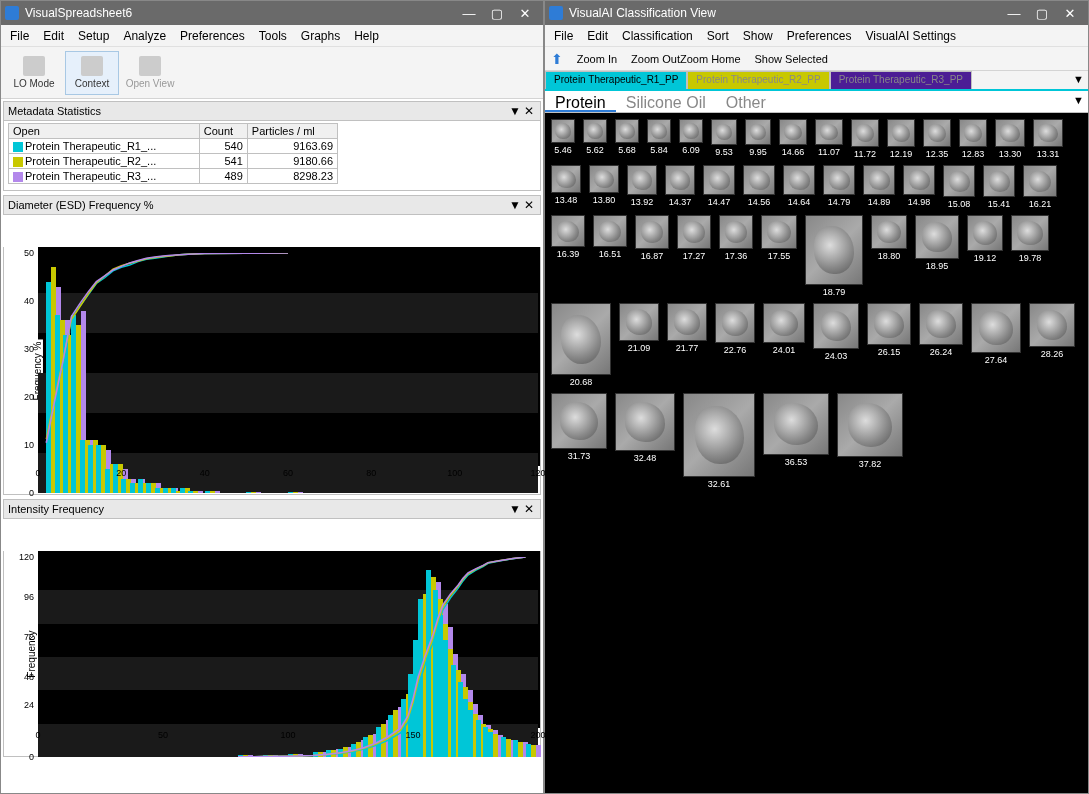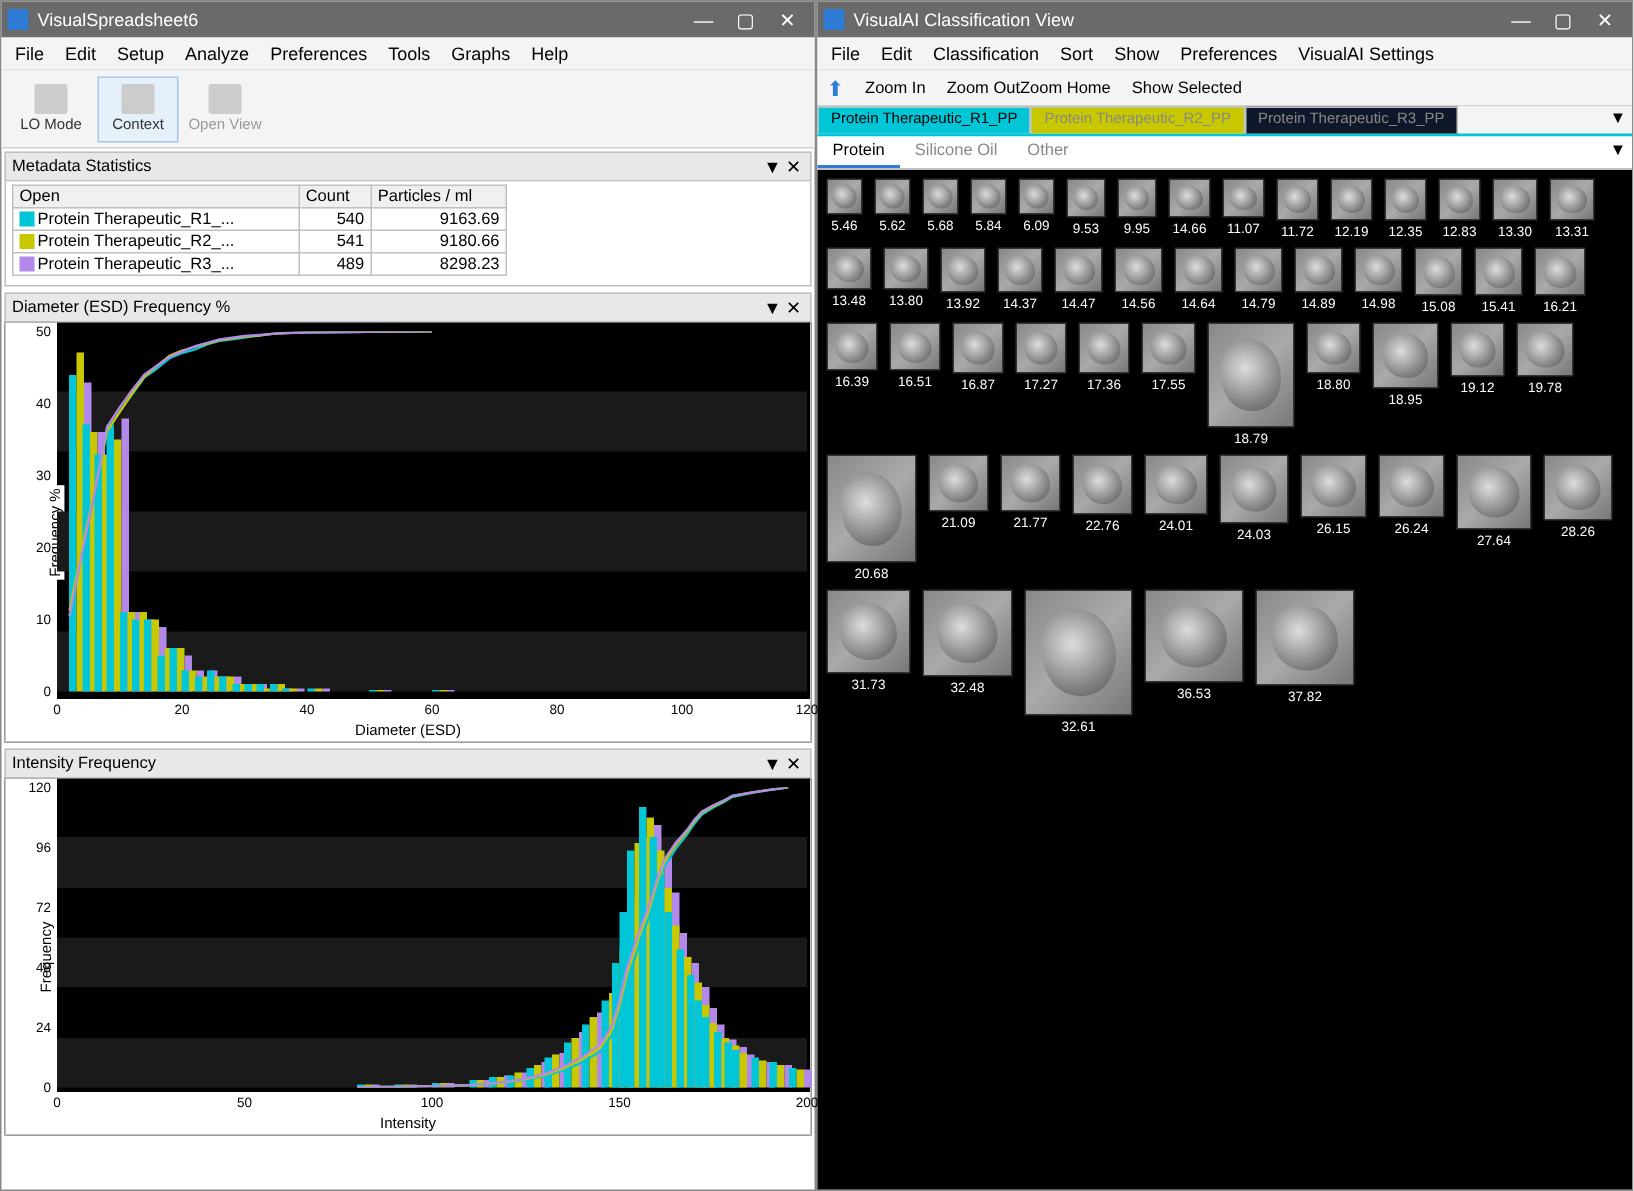--- a/index.html
+++ b/index.html
@@ -25,45 +25,45 @@
 .metadata-panel { height: 90px; margin: 2px; display: flex; flex-direction: column; }
 .metadata-body { flex: 1; background: #fff; border: 1px solid #c0c0c0; border-top: none; overflow: hidden; padding: 2px 0 0 4px; }
 table.meta { border-collapse: collapse; width: 330px; font-size: 11px; }
 table.meta th { background: #f0f0f0; border: 1px solid #c0c0c0; text-align: left; padding: 1px 4px; font-weight: normal; }
 table.meta td { border: 1px solid #c0c0c0; padding: 1px 4px; }
 table.meta td.num { text-align: right; }
 .swatch { display: inline-block; width: 10px; height: 10px; vertical-align: middle; margin-right: 2px; }
 .sw-cyan { background: #00c6d7; }
 .sw-olive { background: #c8c800; }
 .sw-purple { background: #b388eb; }
-.chart-panel { margin: 2px; display: flex; flex-direction: column; }
+.chart-panel { margin: 2px; display: flex; flex-direction: column; gap: 32px; }
 .chart-panel.diameter { height: 300px; }
 .chart-panel.intensity { height: 258px; }
 .chart-body { flex: 1; background: #000; border: 1px solid #c0c0c0; border-top: none; position: relative; }
 .axis-label-y { position: absolute; left: 2px; top: 50%; transform: translateY(-50%) rotate(-90deg); transform-origin: center; color: #fff; font-size: 10px; white-space: nowrap; background: #fff; color: #000; padding: 0 2px; }
 .axis-label-x { position: absolute; bottom: 1px; left: 50%; transform: translateX(-50%); color: #000; font-size: 10px; background: #fff; padding: 0 2px; }
 .plot-area { position: absolute; left: 34px; right: 6px; top: 6px; bottom: 30px; }
 .y-tick { position: absolute; left: 0; width: 30px; text-align: right; font-size: 9px; color: #000; transform: translateY(-50%); background: transparent; }
 .x-tick { position: absolute; bottom: 16px; font-size: 9px; color: #000; transform: translateX(-50%); }
 .bar { position: absolute; bottom: 0; width: 5px; }
 .line-svg { position: absolute; left: 0; top: 0; width: 100%; height: 100%; pointer-events: none; }
 .gridrow { position: absolute; left: 0; right: 0; height: 14px; background: #1a1a1a; }
 
 .rmenubar { height: 22px; background: #f4f4f4; border-bottom: 1px solid #e0e0e0; display: flex; align-items: center; padding: 0 2px; font-size: 12px; }
 .rmenubar span { padding: 2px 7px; cursor: default; }
 .rtoolbar { height: 24px; background: #f4f4f4; border-bottom: 1px solid #d4d4d4; display: flex; align-items: center; padding: 0 6px; gap: 14px; font-size: 11px; }
 .rtoolbar .home-icon { color: #2e7cd6; font-size: 14px; }
 .filetabs { height: 20px; display: flex; border-bottom: 2px solid #00c6d7; background: #f4f4f4; position: relative; }
 .filetab { height: 18px; padding: 2px 8px; font-size: 10px; border: 1px solid #c0c0c0; border-bottom: none; margin-top: 0; }
 .filetab.t1 { background: #00c6d7; color: #000; }
 .filetab.t2 { background: #c8c800; color: #888; }
-.filetab.t3 { background: #0f172a; color: #888; }
+.filetab.t3 { background: #4c1d95; color: #888; }
 .filetabs .drop { position: absolute; right: 4px; top: 2px; font-size: 11px; }
 .classtabs { height: 22px; display: flex; background: #fff; border-bottom: 1px solid #c0c0c0; position: relative; }
-.classtab { padding: 3px 10px; font-size: 11px; color: #888; }
+.classtab { padding: 3px 10px; font-size: 16px; color: #888; }
 .classtab.active { color: #000; border-bottom: 2px solid #2e7cd6; }
 .classtabs .drop { position: absolute; right: 4px; top: 3px; font-size: 11px; }
 .gallery { flex: 1; background: #000; overflow: auto; padding: 6px; }
 .grow { display: flex; flex-wrap: wrap; gap: 6px 8px; align-items: flex-start; margin-bottom: 12px; }
 .gitem { display: flex; flex-direction: column; align-items: center; }
 .gimg { background: linear-gradient(135deg, #888, #aaa, #777); border: 1px solid #333; position: relative; overflow: hidden; }
 .gimg::before { content:""; position:absolute; inset:15%; background: radial-gradient(circle at 40% 40%, #ddd, #888 60%, #555); border-radius: 40% 55% 45% 50%; filter: blur(0.5px); }
 .glabel { color: #fff; font-size: 9px; margin-top: 2px; }
 </style>
 </head>
@@ -339,21 +339,21 @@
           <div class="bar" style="left: 487.5px; height: 13.3333px; background: rgb(0, 198, 215);"></div>
           <div class="bar" style="left: 492.5px; height: 11.6667px; background: rgb(200, 200, 0);"></div>
           <div class="bar" style="left: 497.5px; height: 11.6667px; background: rgb(179, 136, 235);"></div>
           <svg class="line-svg" viewBox="0 0 500 200" preserveAspectRatio="none">
             <path d="M200,199.78813559322035 L225,199.57627118644066 L250,199.15254237288136 L275,198.51694915254237 L287.5,197.66949152542372 L300,196.61016949152543 L312.5,194.91525423728814 L325,192.3728813559322 L337.5,188.5593220338983 L350,183.26271186440678 L362.5,175.84745762711864 L370,165.25423728813558 L375,150.4237288135593 L380,130.29661016949152 L387.5,106.5677966101695 L395,85.38135593220339 L400,67.37288135593221 L405,52.54237288135593 L412.5,40.889830508474574 L420,31.35593220338984 L425,23.940677966101674 L430,18.008474576271198 L437.5,13.347457627118644 L445,9.533898305084762 L450,6.355932203389841 L462.5,3.813559322033882 L475,1.6949152542372872 L487.5,0 " stroke="#00c6d7" fill="none" stroke-width="1.5"></path>
             <path d="M200,199.78540772532187 L225,199.57081545064378 L250,199.14163090128756 L275,198.4978540772532 L287.5,197.63948497854076 L300,196.3519313304721 L312.5,194.42060085836908 L325,191.63090128755366 L337.5,187.3390557939914 L350,181.3304721030043 L362.5,173.17596566523605 L370,161.3733905579399 L375,145.27896995708156 L380,124.2489270386266 L387.5,101.07296137339056 L395,80.68669527896996 L400,63.51931330472104 L405,49.57081545064378 L412.5,38.412017167381975 L420,29.399141630901283 L425,22.317596566523605 L430,16.738197424892718 L437.5,12.446351931330469 L445,8.798283261802567 L450,5.793991416309012 L462.5,3.4334763948497766 L475,1.5021459227467915 L487.5,0 " stroke="#c8c800" fill="none" stroke-width="1.5"></path>
             <path d="M200,199.7844827586207 L225,199.56896551724137 L250,199.13793103448276 L275,198.49137931034483 L287.5,197.41379310344828 L300,196.1206896551724 L312.5,193.9655172413793 L325,190.94827586206895 L337.5,186.20689655172413 L350,179.74137931034483 L362.5,171.1206896551724 L370,158.6206896551724 L375,141.81034482758622 L380,120.25862068965517 L387.5,97.62931034482759 L395,77.80172413793103 L400,60.991379310344826 L405,47.62931034482759 L412.5,36.853448275862064 L420,28.23275862068965 L425,21.336206896551744 L430,15.948275862068982 L437.5,11.853448275862064 L445,8.40517241379311 L450,5.603448275862064 L462.5,3.448275862068982 L475,1.5086206896551744 L487.5,0 " stroke="#b388eb" fill="none" stroke-width="1.5"></path>
           </svg>
         </div>
         <div class="y-tick" style="top: 206px;">0</div>
-        <div class="y-tick" style="top: 166px;">24</div>
+        <div class="y-tick" style="top: 154px;">24</div>
         <div class="y-tick" style="top: 126px;">48</div>
         <div class="y-tick" style="top: 86px;">72</div>
         <div class="y-tick" style="top: 46px;">96</div>
         <div class="y-tick" style="top: 6px;">120</div>
         <div class="x-tick" style="left: 34px;">0</div>
         <div class="x-tick" style="left: 159px;">50</div>
         <div class="x-tick" style="left: 284px;">100</div>
         <div class="x-tick" style="left: 409px;">150</div>
         <div class="x-tick" style="left: 534px;">200</div>
       </div>

